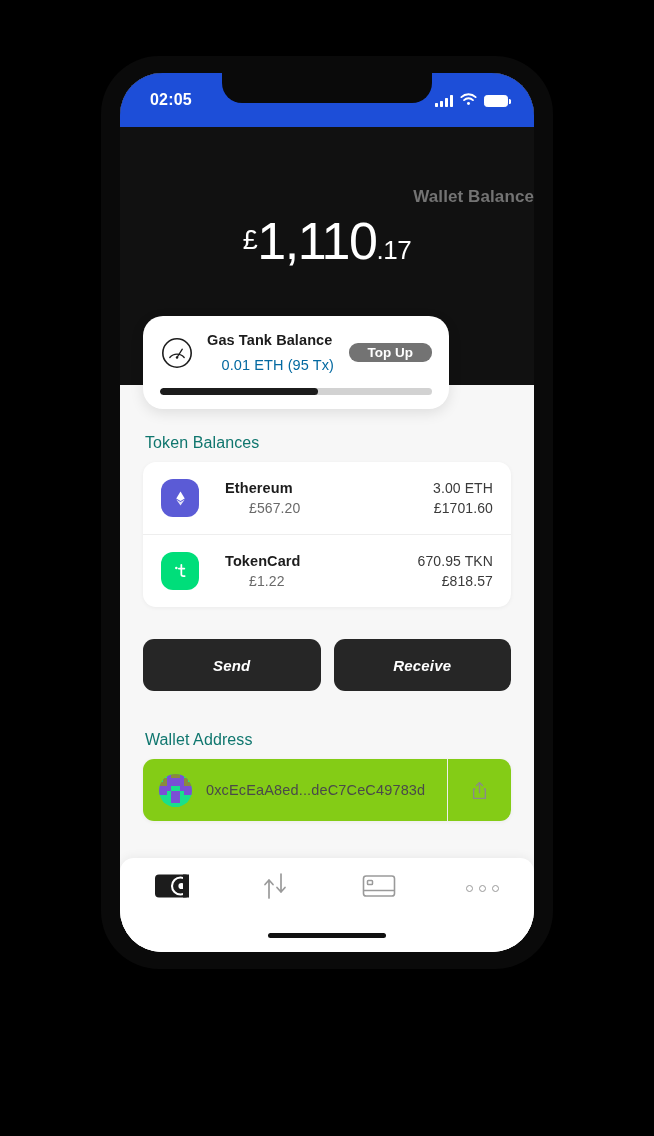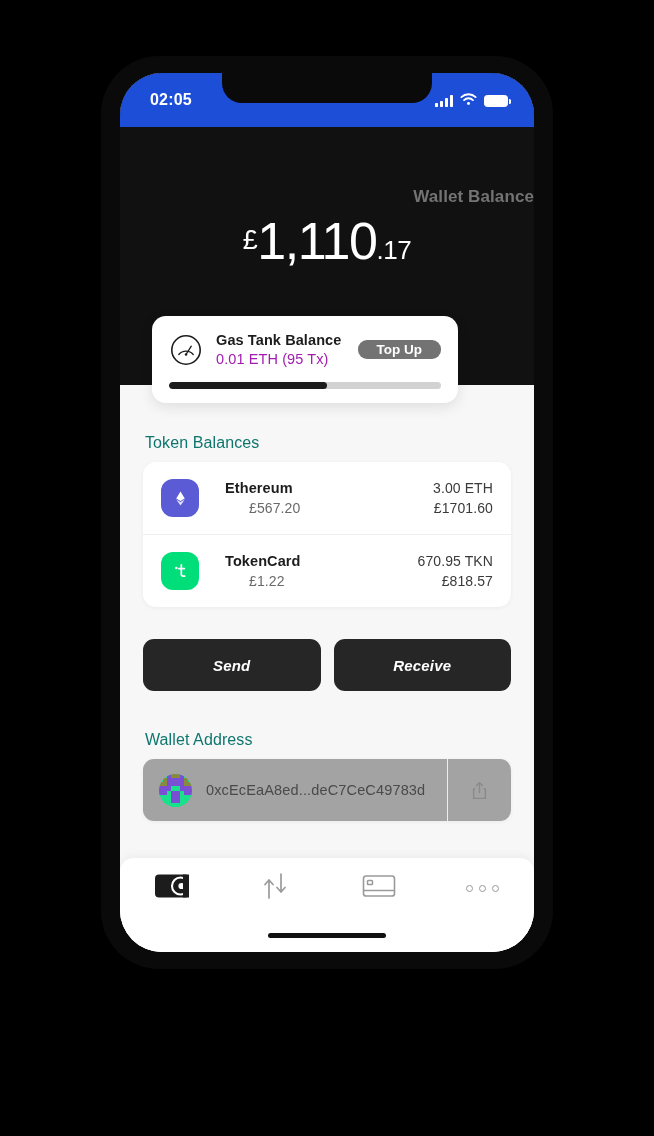--- a/index.html
+++ b/index.html
@@ -86,31 +86,31 @@
     position: absolute; left: 0; top: 0; width: 414px; height: 879px;
     z-index: 2;
   }
   .bodybg {
     position: absolute; left: 0; top: 312px; width: 414px; height: 567px;
     background: #f7f7f7;
   }
 
   
   .gas-card {
-    position: absolute; left: 32px; top: 243px; width: 306px;
-    background: #ffffff; border-radius: 14px;
+    position: absolute; left: 23px; top: 243px; width: 306px;
+    background: #ffffff; border-radius: 20px;
     box-shadow: 0 4px 14px rgba(0,0,0,.10);
     padding: 16px 17px 14px 17px;
     z-index: 3;
   }
   .gas-top { display: flex; align-items: center; }
   .gauge { width: 34px; height: 34px; flex: 0 0 34px; margin-right: 13px; }
   .gas-texts { flex: 1 1 auto; min-width: 0; }
   .gas-title { font-size: 14.5px; font-weight: bold; color: #1c1c1c; letter-spacing: .1px; }
-  .gas-sub { font-size: 14.5px; color: #a21caf; margin-top: 3px; letter-spacing: .1px; }
+  .gas-sub { font-size: 14.5px; color: #0369a1; margin-top: 9px; letter-spacing: .1px; text-align: center; }
   .topup {
     flex: 0 0 auto; background: #737373; color: #fff; border: none;
     border-radius: 9px; padding: 2px 19px;
     font-size: 13.5px; font-weight: bold; font-family: inherit; cursor: pointer;
   }
   .progress {
     margin-top: 15px; height: 7px; width: 100%;
     background: #d2d2d2; border-radius: 4px; overflow: hidden;
   }
   .progress > span { display: block; height: 100%; background: #1c1c1c; border-radius: 4px; }
@@ -152,21 +152,21 @@
   .action-btn {
     flex: 1 1 0; background: #262626; color: #ffffff; border: none;
     border-radius: 11px; height: 52px;
     font-size: 15px; font-weight: bold; font-family: inherit;
     letter-spacing: .2px; cursor: pointer; font-style: italic;
   }
 
   
   .addr-card {
     position: absolute; left: 23px; top: 686px; width: 368px; height: 62px;
-    background: #a3a3a3; border-radius: 11px;
+    background: #84cc16; border-radius: 11px;
     box-shadow: 0 1px 4px rgba(0,0,0,.05);
     display: flex; align-items: center; overflow: hidden;
   }
   .addr-left { flex: 1 1 auto; display: flex; align-items: center; padding: 0 16px; min-width: 0; }
   .identicon {
     width: 33px; height: 33px; flex: 0 0 33px; border-radius: 50%;
     margin-right: 14px; overflow: hidden;
   }
   .addr-text {
     font-size: 14.5px; color: #4a4a4a; letter-spacing: .15px;

